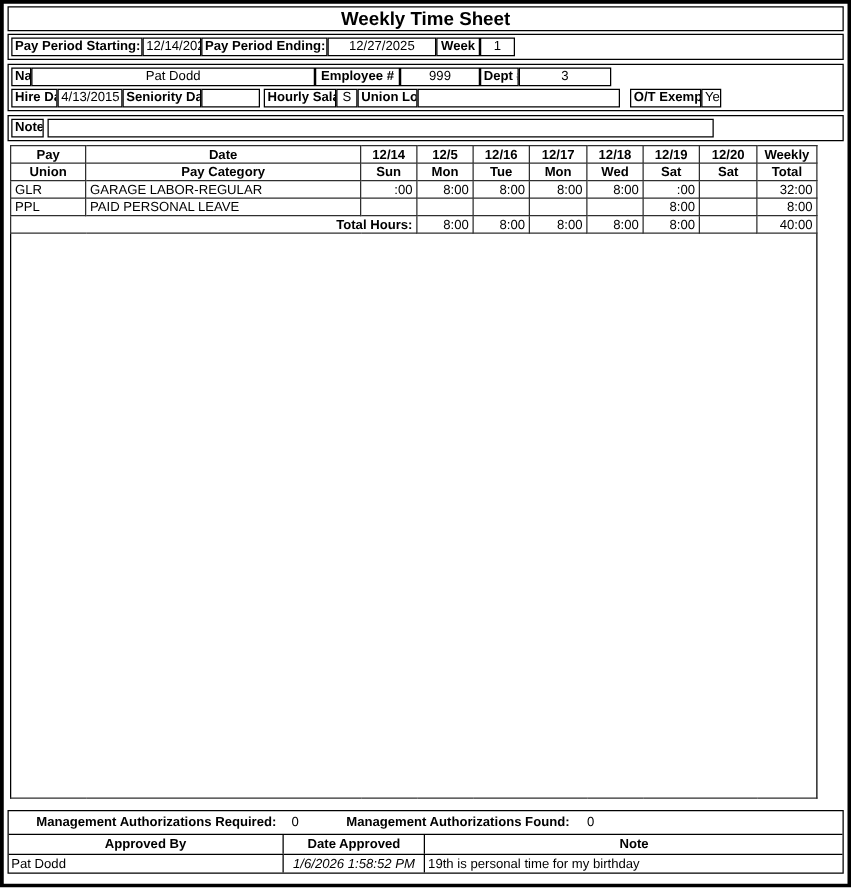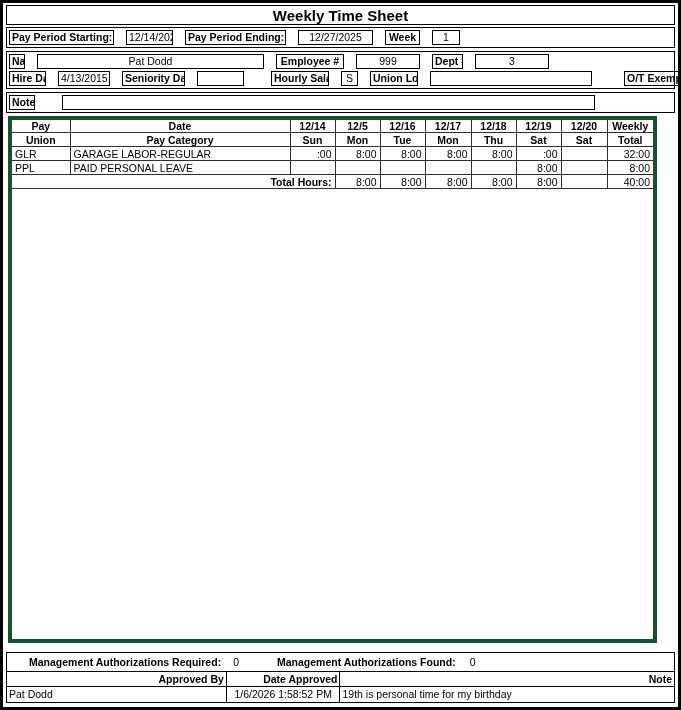--- a/index.html
+++ b/index.html
@@ -12,36 +12,36 @@
     font-size:10.5px; color:#000; background:#fff;
     position:relative; overflow:hidden;
   }
   .sec { border:1px solid #000; background:#fff; }
   .title-sec {
     height:20px; margin-bottom:2px;
     display:flex; align-items:center; justify-content:center;
     font-weight:bold; font-size:15px;
   }
   .boxsec { padding:2px; margin-bottom:3px; }
-  .row { display:flex;gap:12px; }
+  .row { display:flex; }
   .row + .row { margin-top:2px; }
   .cell {
     border:1px solid #000; height:15px; line-height:13px;
     padding:0 2px; overflow:hidden; white-space:nowrap; flex:none;
   }
   .lbl { font-weight:bold; }
   .c { text-align:center; }
   .r { text-align:right; padding-right:3px; }
   .gap3 { width:3px; flex:none; }
   .gap8 { width:8px; flex:none; }
 
   table.ts {
     border-collapse:collapse; table-layout:fixed;
     width:645px; margin-left:2px; margin-bottom:9px;
-    border:4px solid #14532d;
+    border:1px solid #14532d;
   }
   table.ts th, table.ts td {
     border:1px solid #2f2f2f; padding:0 3px; height:14px;
     overflow:hidden; white-space:nowrap; font-size:10.5px;
   }
   table.ts th { font-weight:bold; text-align:center; }
   table.ts td.txt { text-align:left; }
   table.ts td.num { text-align:right; }
   table.ts td.tot-label { text-align:right; font-weight:bold; }
   table.ts tr.filler td { height:452px; border-left:1px solid #000; border-right:1px solid #000; }
@@ -50,39 +50,39 @@
   .auth-row {
     display:flex; align-items:center; height:19px;
     border-bottom:1px solid #000; padding-left:22px;
   }
   .auth-row .val0 { margin-left:12px; margin-right:38px; }
   .auth-row .val1 { margin-left:14px; }
   table.ap { border-collapse:collapse; width:100%; table-layout:fixed; }
   table.ap th, table.ap td {
     padding:0 2px; height:15px; overflow:hidden; white-space:nowrap; font-size:10.5px;
   }
-  table.ap th { font-weight:bold; text-align:right; border-bottom:1px solid #000; }
+  table.ap th { font-weight:bold; text-align:center; border-bottom:1px solid #000; }
   table.ap th + th, table.ap td + td { border-left:1px solid #000; }
-  table.ap td.center { text-align:center; }
+  table.ap td.center { text-align:center;font-style:italic; }
 </style>
 </head>
 <body>
 
 <div class="page">
 
   <div class="sec title-sec">
     <span>Weekly Time Sheet</span>
   </div>
 
   <div class="sec boxsec">
     <div class="row">
       <span class="cell lbl r" style="width:105px">Pay Period Starting:</span>
       <span class="cell c" style="width:47px">12/14/2025</span>
       <span class="cell lbl r" style="width:101px">Pay Period Ending:</span>
-      <span class="cell c" style="width:75px">12/27/2025</span>
+      <span class="cell c" style="width:87px">12/27/2025</span>
       <span class="cell lbl c" style="width:35px">Week</span>
       <span class="cell c" style="width:28px">1</span>
     </div>
   </div>
 
   <div class="sec boxsec">
     <div class="row">
       <span class="cell lbl" style="width:16px">Name</span>
       <span class="cell c" style="width:227px">Pat Dodd</span>
       <span class="cell lbl c" style="width:68px">Employee #</span>
@@ -140,21 +140,21 @@
         <th>12/20</th>
         <th>Weekly</th>
       </tr>
       <tr>
         <th>Union</th>
         <th>Pay Category</th>
         <th>Sun</th>
         <th>Mon</th>
         <th>Tue</th>
         <th>Mon</th>
-        <th>Thu</th>
+        <th>Wed</th>
         <th>Sat</th>
         <th>Sat</th>
         <th>Total</th>
       </tr>
     </thead>
     <tbody>
       <tr>
         <td class="txt">GLR</td>
         <td class="txt">GARAGE LABOR-REGULAR</td>
         <td class="num">:00</td>

